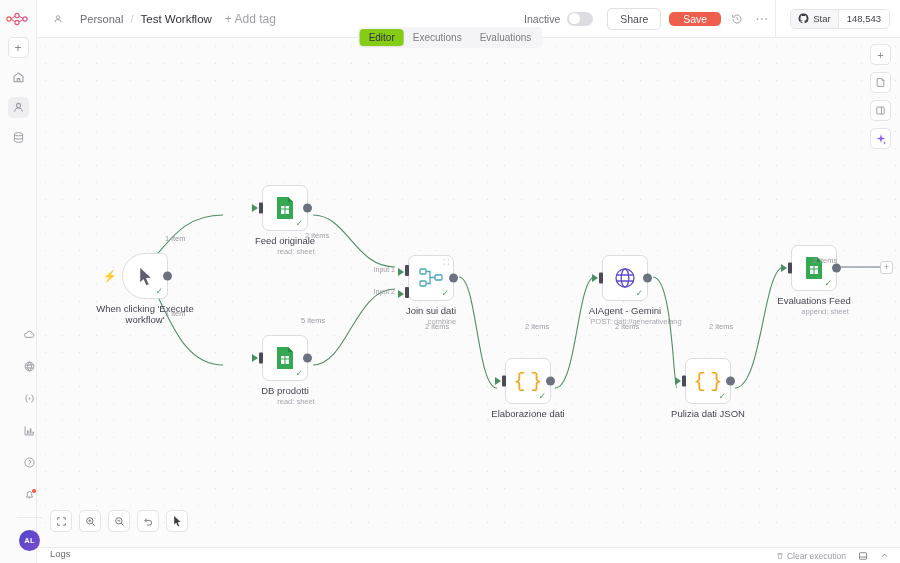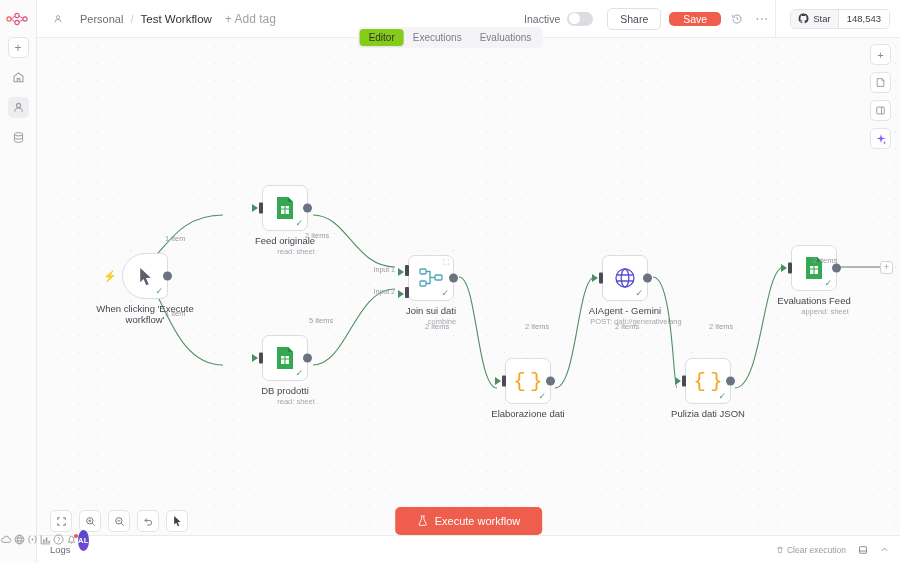--- a/index.html
+++ b/index.html
@@ -31,21 +31,21 @@
     color: #8a8a94; font-size: 12px; line-height: 1;
   }
   .sb-item {
     margin-top: 9px;
     width: 21px; height: 21px; border-radius: 5px;
     display: flex; align-items: center; justify-content: center;
     color: #9a9aa3;
   }
   .sb-item.active { background: #eeeef0; }
   .sb-spacer { flex: 1; }
-  .sb-bottom { display: flex; flex-direction: row; width: 100%; }
+  .sb-bottom { display: flex; flex-direction: column; align-items: center; width: 100%; padding-left: 23px; }
   .sb-bottom .sb-item { margin-top: 11px; }
   .sb-divider { width: 25px; height: 1px; background: #ebebeb; margin-top: 12px; }
   .sb-avatar {
     width: 21px; height: 21px; border-radius: 50%;
     background: linear-gradient(135deg,#4f46c9,#7a4bd0);
     color: #fff; font-size: 7.5px; font-weight: bold;
     display: flex; align-items: center; justify-content: center;
     letter-spacing: .3px;
     margin: 12px 0 12px 0;
   }
@@ -193,23 +193,23 @@
   }
   .exec-btn {
     position: absolute; left: 50%; transform: translateX(-50%);
     background: #ef5e4d; color: #fff; border-radius: 5px;
     padding: 8px 22px; font-size: 11px; font-weight: 500;
     display: flex; align-items: center; gap: 7px;
   }
 
   
   .logs-bar {
-    position: absolute; left: 37px; right: 0; bottom: 0; height: 28px;
+    position: absolute; left: 37px; right: 0; bottom: 0; height: 16px;
     background: #fff; border-top: 1px solid #ebebeb;
-    display: flex; align-items: center;
+    display: flex; 
     z-index: 22;
   }
   .logs-label { font-size: 9.5px; color: #6b6b75; margin-left: 13px; }
   .logs-right { margin-left: auto; display: flex; align-items: center; gap: 12px; padding-right: 11px; }
   .logs-clear { font-size: 8.5px; color: #9a9aa3; display: flex; align-items: center; gap: 3px; }
   .logs-ic { color: #6b6b75; display: flex; }
   .notif-dot { position: absolute; width: 3.5px; height: 3.5px; border-radius: 50%; background: #ef5e4d; margin-left: 9px; margin-top: -7px; }
 </style>
 </head>
 <body>
@@ -498,21 +498,21 @@
     </div>
     <div class="node-label">Evaluations Feed</div>
     <div class="node-sub">append: sheet</div>
   </div>
 
   <div class="plus-end" style="left:843px; top:223px;">+</div>
 
   <div class="edge-label" style="left:128px; top:196px;">1 item</div>
   <div class="edge-label" style="left:128px; top:271px;">1 item</div>
   <div class="edge-label" style="left:268px; top:193px;">2 items</div>
-  <div class="edge-label" style="left:272px; top:278px;">5 items</div>
+  <div class="edge-label" style="left:264px; top:278px;">5 items</div>
   <div class="edge-label" style="left:388px; top:284px;">2 items</div>
   <div class="edge-label" style="left:488px; top:284px;">2 items</div>
   <div class="edge-label" style="left:578px; top:284px;">2 items</div>
   <div class="edge-label" style="left:672px; top:284px;">2 items</div>
   <div class="edge-label" style="left:776px; top:218px;">2 items</div>
 </div>
 
 <div class="right-panel">
   <div class="rp-btn">+</div>
   <div class="rp-btn">
@@ -561,27 +561,20 @@
         <path d="M3 6.4 h6.2 a3.4 3.4 0 0 1 0 6.8 H6"></path>
           <path d="M5.6 3.6 L2.8 6.4 L5.6 9.2"></path>
       </svg>
     </div>
     <div class="tb-btn">
       <svg width="11" height="12" viewBox="0 0 16 18" fill="#3e3e48">
         <path d="M3 1.6 L12.6 10.4 L8.2 10.7 L10.6 16.2 L8.5 17 L6.1 11.5 L3 14.4 Z"></path>
       </svg>
     </div>
   </div>
-  <div class="exec-btn">
-    <svg width="11" height="12" viewBox="0 0 16 18" fill="none" stroke="#fff" stroke-width="1.3">
-      <path d="M6.2 1.6 v4.6 L2.8 13.4 a1.4 1.4 0 0 0 1.2 2.1 h8 a1.4 1.4 0 0 0 1.2-2.1 L9.8 6.2 V1.6"></path>
-      <path d="M5.2 1.6 h5.6"></path>
-    </svg>
-    <span>Execute workflow</span>
-  </div>
 </div>
 
 <div class="logs-bar">
   <div class="logs-label">Logs</div>
   <div class="logs-right">
     <div class="logs-clear">
       <svg width="8" height="8" viewBox="0 0 16 16" fill="none" stroke="currentColor" stroke-width="1.3">
         <path d="M3 4.2 h10 M5.4 4.2 V2.8 h5.2 v1.4 M4.4 4.2 l.7 9 h5.8 l.7-9"></path>
       </svg>
       <span>Clear execution</span>

